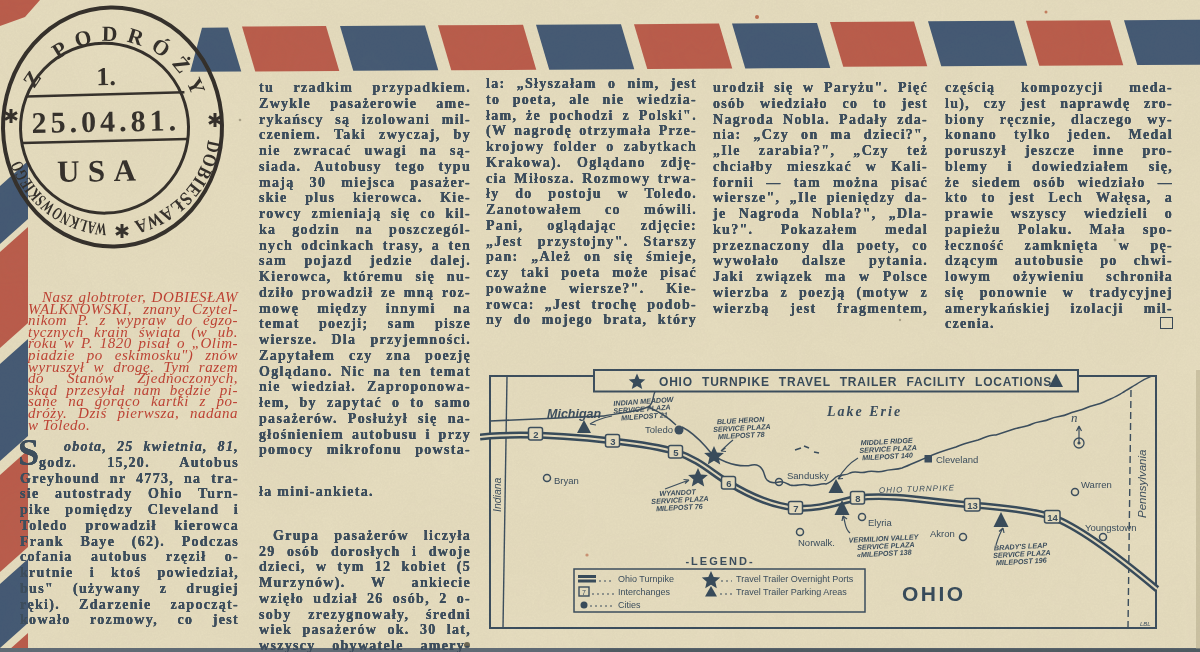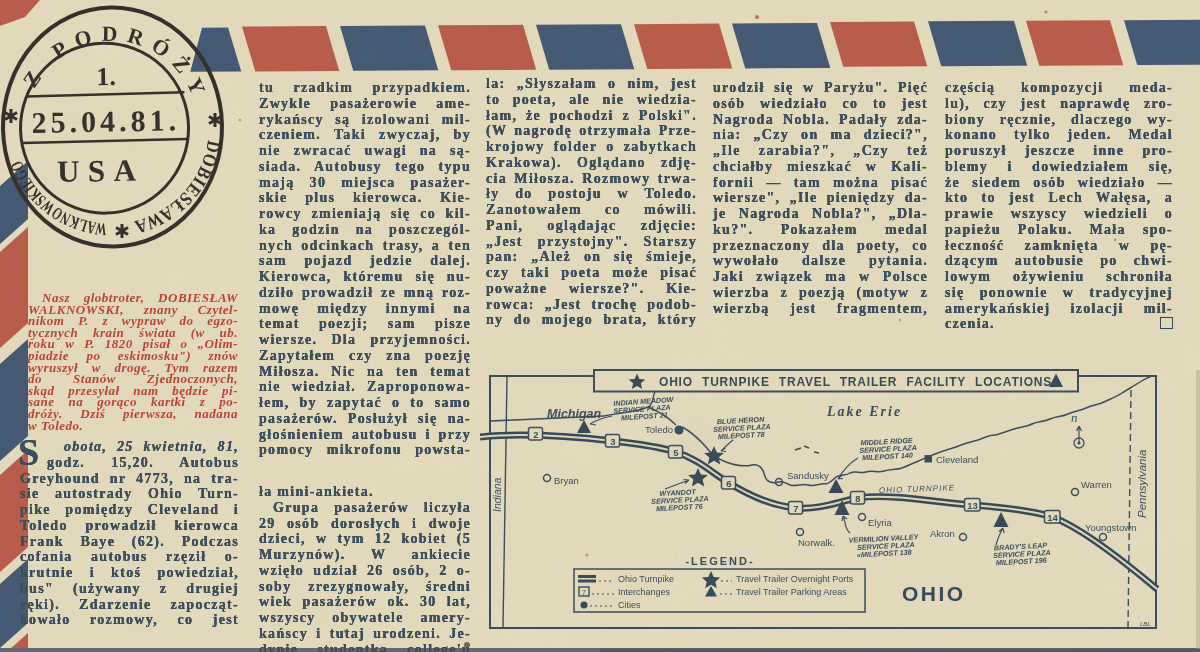--- a/index.html
+++ b/index.html
@@ -3,21 +3,21 @@
 <meta charset="utf-8">
 <style>
 html,body{margin:0;padding:0;}
 .page{position:relative;width:1200px;height:652px;background:#ece3c4;overflow:hidden;font-family:"Liberation Serif",serif;}
 .decor{position:absolute;left:0;top:0;z-index:1;}
 .stamp{position:absolute;left:0;top:0;z-index:3;}
 .map{position:absolute;left:480px;top:360px;z-index:3;}
 .col{position:absolute;z-index:3;font-weight:bold;font-size:14px;color:#33475a;letter-spacing:1.3px;text-shadow:0 0 0.5px #33475a,0 0 0.5px #33475a;}
 .col .ln{height:15.75px;line-height:15.4px;text-align:justify;text-align-last:justify;white-space:nowrap;}
 .col .nj{text-align-last:left;margin-top:26px;}
-.redintro{position:absolute;z-index:3;font-weight:bold;font-style:italic;font-size:13px;color:#c23a2c;letter-spacing:0.5px;}
+.redintro{position:absolute;z-index:3;font-weight:normal;font-style:italic;font-size:15px;color:#c23a2c;letter-spacing:0.5px;}
 .redintro .ln{height:11.6px;line-height:11.6px;text-align:justify;text-align-last:justify;white-space:nowrap;}
 .redintro .nj{text-align-last:left;}
 .noise{position:absolute;left:0;top:0;z-index:6;pointer-events:none;}
 </style>
 </head>
 <body>
 <div class="page">
 
 <svg class="decor" width="1200" height="652" viewBox="0 0 1200 652">
 
@@ -128,21 +128,21 @@
 <div class="ln">do Stanów Zjednoczonych,</div>
 <div class="ln">skąd przesyłał nam będzie pi-</div>
 <div class="ln">sane na gorąco kartki z po-</div>
 <div class="ln">dróży. Dziś pierwsza, nadana</div>
 <div class="ln nj">w Toledo.</div>
 </div>
 
 <div class="col" style="left:20px;top:439px;width:219px;">
 <span style="position:absolute;left:-2px;top:-3px;font-size:38px;line-height:32px;">S</span>
 <div class="ln" style="margin-left:44px;font-style:italic;">obota, 25 kwietnia, 81,</div>
-<div class="ln" style="margin-left:27px;">godz. 15,20. Autobus</div>
+<div class="ln" style="margin-left:19px;">godz. 15,20. Autobus</div>
 <div class="ln">Greyhound nr 4773, na tra-</div>
 <div class="ln">sie autostrady Ohio Turn-</div>
 <div class="ln">pike pomiędzy Cleveland i</div>
 <div class="ln">Toledo prowadził kierowca</div>
 <div class="ln">Frank Baye (62). Podczas</div>
 <div class="ln">cofania autobus rzęził o-</div>
 <div class="ln">krutnie i ktoś powiedział,</div>
 <div class="ln">bus" (używany z drugiej</div>
 <div class="ln">ręki). Zdarzenie zapocząt-</div>
 <div class="ln">kowało rozmowy, co jest</div>
@@ -160,28 +160,28 @@
 <div class="ln">rowcy zmieniają się co kil-</div>
 <div class="ln">ka godzin na poszczegól-</div>
 <div class="ln">nych odcinkach trasy, a ten</div>
 <div class="ln">sam pojazd jedzie dalej.</div>
 <div class="ln">Kierowca, któremu się nu-</div>
 <div class="ln">dziło prowadził ze mną roz-</div>
 <div class="ln">mowę między innymi na</div>
 <div class="ln">temat poezji; sam pisze</div>
 <div class="ln">wiersze. Dla przyjemności.</div>
 <div class="ln">Zapytałem czy zna poezję</div>
-<div class="ln">Miłosza. Nic na ten temat</div>
+<div class="ln">Oglądano. Nic na ten temat</div>
 <div class="ln">nie wiedział. Zaproponowa-</div>
 <div class="ln">łem, by zapytać o to samo</div>
 <div class="ln">pasażerów. Posłużył się na-</div>
 <div class="ln">głośnieniem autobusu i przy</div>
 <div class="ln">pomocy mikrofonu powsta-</div>
 <div class="ln nj">ła mini-ankieta.</div>
-<div class="ln" style="text-indent:14px;">Grupa pasażerów liczyła</div>
+<div class="ln" style="text-indent:14px;margin-top:28px;">Grupa pasażerów liczyła</div>
 <div class="ln">29 osób dorosłych i dwoje</div>
 <div class="ln">dzieci, w tym 12 kobiet (5</div>
 <div class="ln">Murzynów). W ankiecie</div>
 <div class="ln">wzięło udział 26 osób, 2 o-</div>
 <div class="ln">soby zrezygnowały, średni</div>
 <div class="ln">wiek pasażerów ok. 30 lat,</div>
 <div class="ln">wszyscy obywatele amery-</div>
 <div class="ln">kańscy i tutaj urodzeni. Je-</div>
 <div class="ln">dynie studentka college'u</div>
 <div class="ln">Ohio, Eilen (52), powiedzia-</div>

